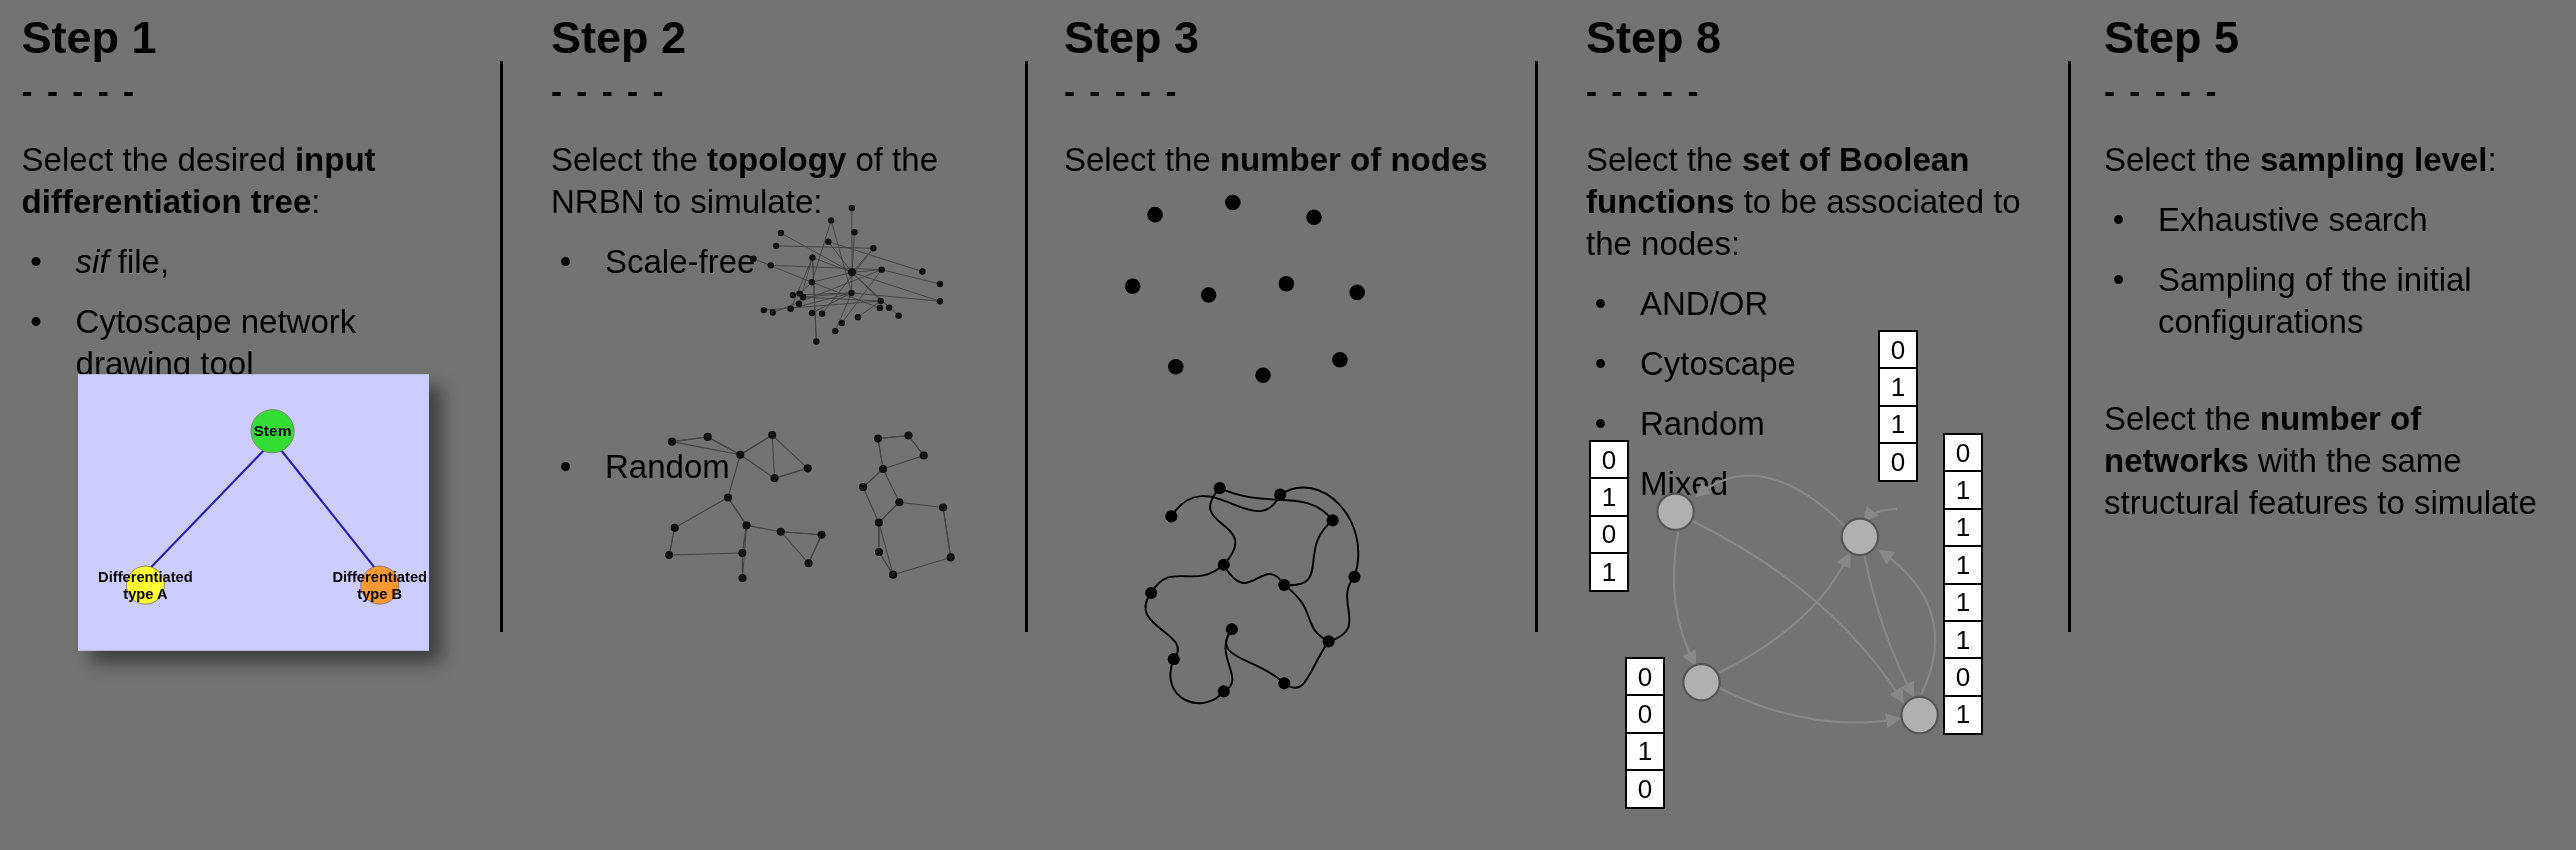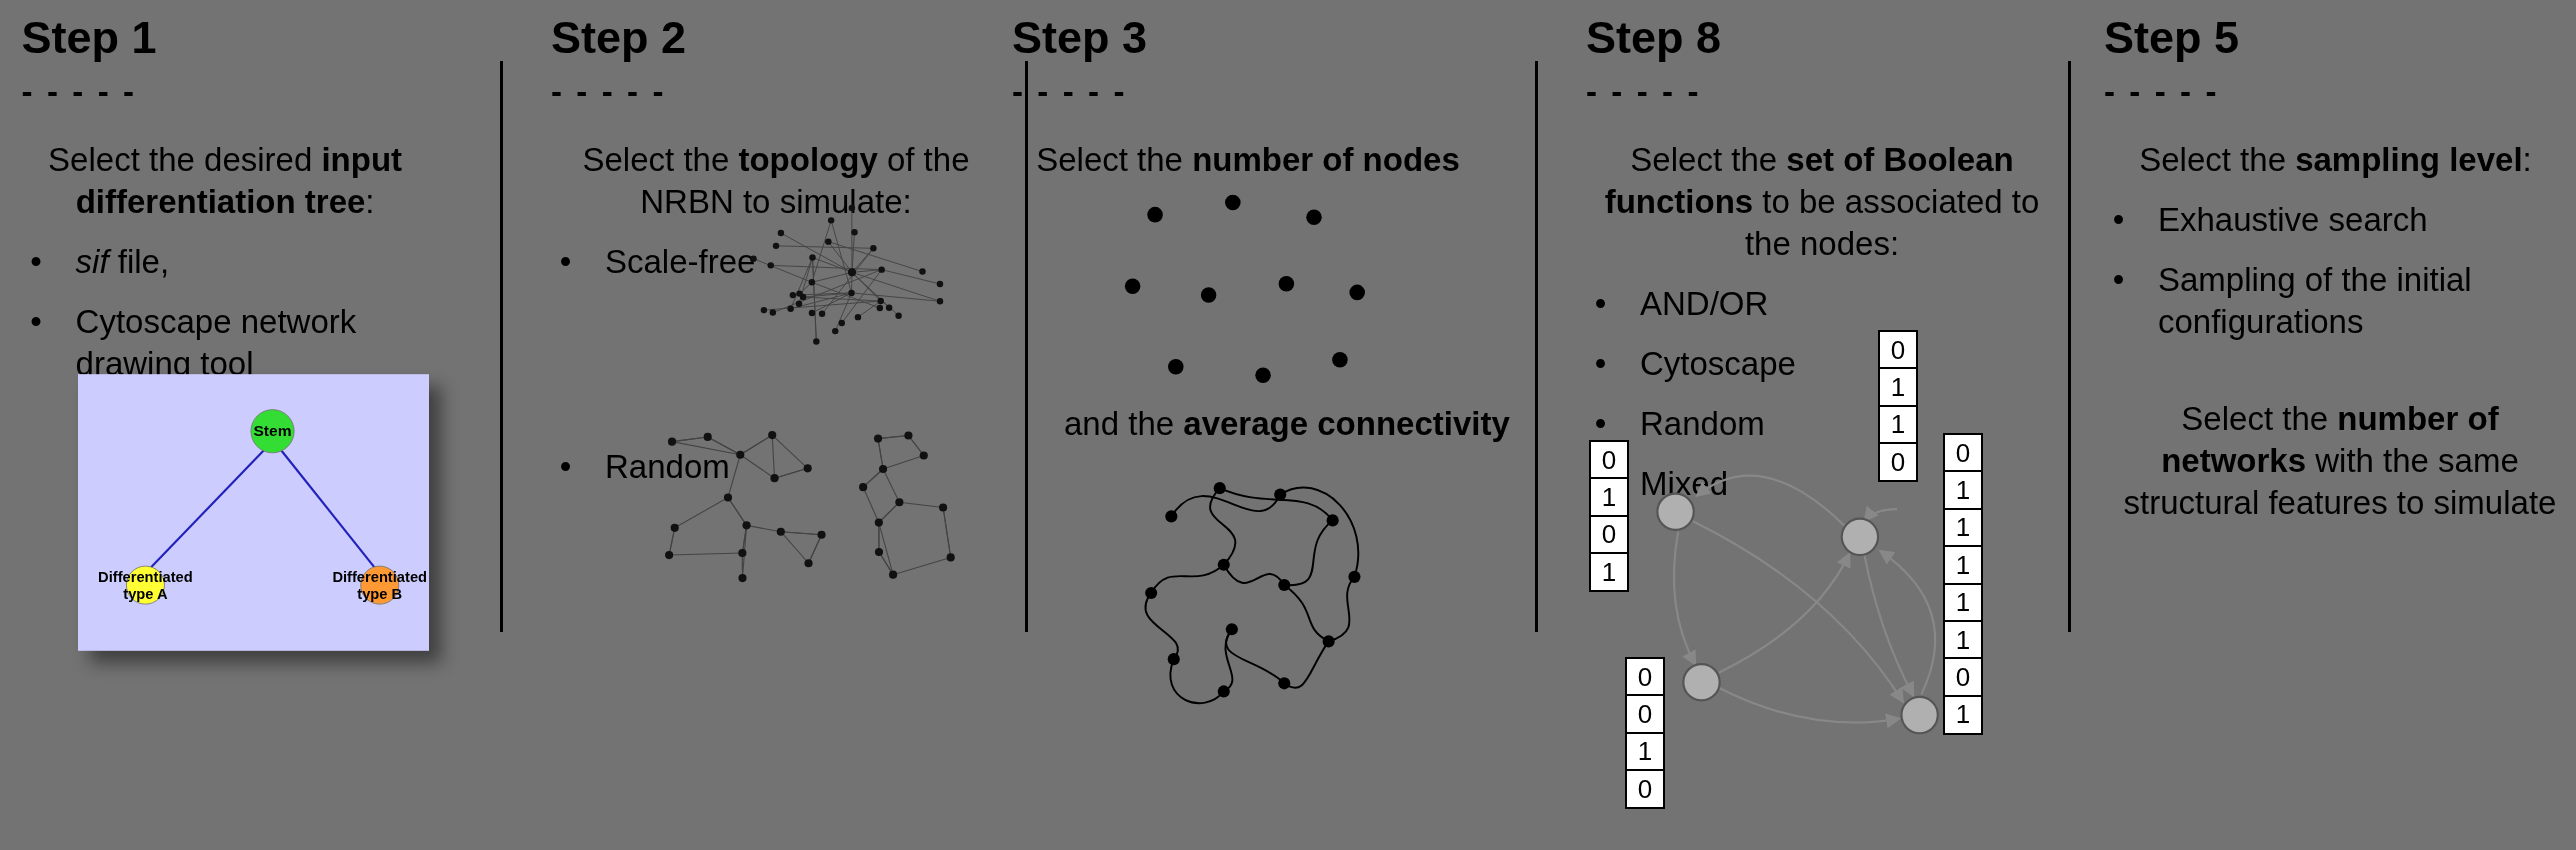--- a/index.html
+++ b/index.html
@@ -2,21 +2,21 @@
 <html style="font-size:14px"><head>
 <meta charset="utf-8">
 <style>
   * { margin:0; padding:0; box-sizing:border-box; }
   html,body { background:#fff; }
   body { font-family:"Liberation Sans", sans-serif; color:#000; width:2576px; }
   .canvas { position:relative; width:2576px; height:851px; background:#737373; overflow:hidden;text-decoration:underline; }
   .col { position:absolute; top:12px; }
   .step-title { font-size:45px; font-weight:bold; }
   .dashes { font-size:33px; font-weight:bold; letter-spacing:2.6px; margin-top:8.7px; }
-  .intro { font-size:33px; line-height:42px; margin-top:28px;text-align:center; }
+  .intro { font-size:33px; line-height:42px; margin-top:28px; }
   .intro b, .bullets b { font-weight:bold; }
   .bullets { list-style:none; font-size:33px; line-height:42px; margin-top:7px; }
   .bullets li { position:relative; padding-left:54px; margin-top:18px; }
   .bullets li::before { content:"\2022"; position:absolute; left:8.7px; }
   .divider { position:absolute; top:61px; height:571px; width:2.6px; background:#000; }
   .abs { position:absolute; }
   .nowrap { white-space:nowrap; }
   .net-edge { stroke:#444; fill:none; }
   .tangle path { stroke:#000; stroke-width:2.4; fill:none; }
   .tangle circle { fill:#000; }
@@ -229,40 +229,39 @@
       <circle cx="99.89455361664295" cy="123.03859923407435" r="4.5" fill="#111"></circle>
       <circle cx="130.79784657806158" cy="70.928596355021" r="4.5" fill="#111"></circle>
       <circle cx="278.7476445287466" cy="23.770418103784323" r="4.5" fill="#111"></circle>
       <circle cx="325.46225202828646" cy="158.4713474959135" r="4.5" fill="#111"></circle>
       <circle cx="261.81370004080236" cy="177.51228826865554" r="4.5" fill="#111"></circle>
       <circle cx="56.950657330453396" cy="25.31984366849065" r="4.5" fill="#111"></circle>
       <circle cx="168.38357082754374" cy="164.92234055697918" r="4.5" fill="#111"></circle>
       <circle cx="246.22707392275333" cy="152.5431644283235" r="4.5" fill="#111"></circle>
     </svg>
 
-  <section class="col" style="left:1012px;width:472px">
+  <section class="col" style="left:1064px;width:472px">
     <h2 class="step-title">Step 3</h2>
     <div class="dashes">- - - - -</div>
     <p class="intro nowrap"><span>Select the </span><b>number of nodes</b><span></span></p>
   </section>
 
   <svg class="abs scatter" style="left:1122px;top:187px" width="251" height="203" viewBox="0 0 290 235">
     <circle cx="38" cy="32" r="9"></circle>
       <circle cx="128" cy="18" r="9"></circle>
     <circle cx="222" cy="35" r="9"></circle>
       <circle cx="12" cy="115" r="9"></circle>
     <circle cx="100" cy="125" r="9"></circle>
       <circle cx="190" cy="112" r="9"></circle>
     <circle cx="272" cy="122" r="9"></circle>
       <circle cx="62" cy="208" r="9"></circle>
     <circle cx="163" cy="218" r="9"></circle>
       <circle cx="252" cy="200" r="9"></circle>
   </svg>
 
-  <p class="intro abs nowrap" style="left:1064px;top:403px;margin-top:0"><span>and the </span><b>average connectivity</b><span></span></p>
 
   <svg class="abs tangle" style="left:1135px;top:472px" width="234" height="242" viewBox="0 0 290 300">
     <path d="M45,55 C 90,-15 150,90 180,28"></path>
     <path d="M105,20 C 60,70 160,60 110,115"></path>
     <path d="M180,28 C 230,-5 295,60 272,130"></path>
     <path d="M245,60 C 200,95 245,145 185,140"></path>
     <path d="M272,130 C 245,160 292,195 240,210"></path>
     <path d="M240,210 C 215,245 212,282 185,262"></path>
     <path d="M185,262 C 152,230 92,232 120,195"></path>
     <path d="M110,272 C 85,303 28,282 48,232"></path>

